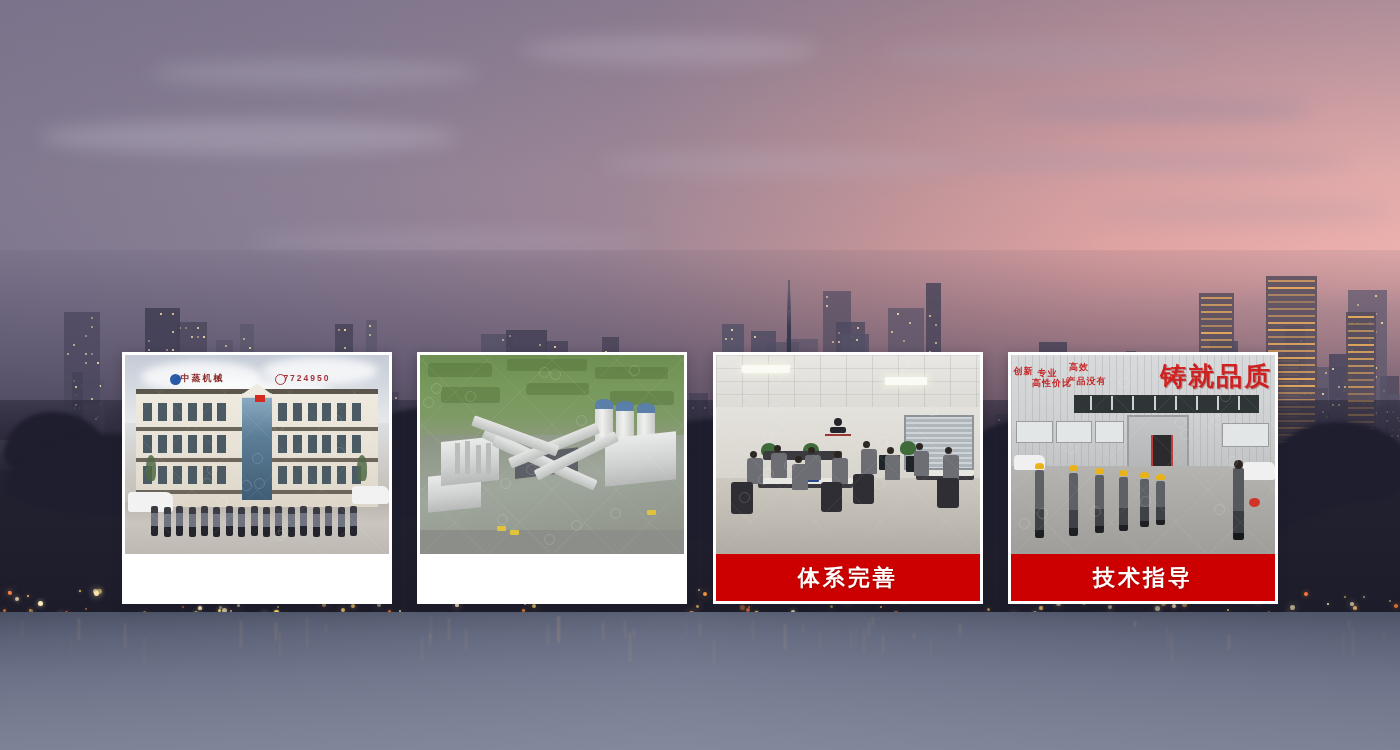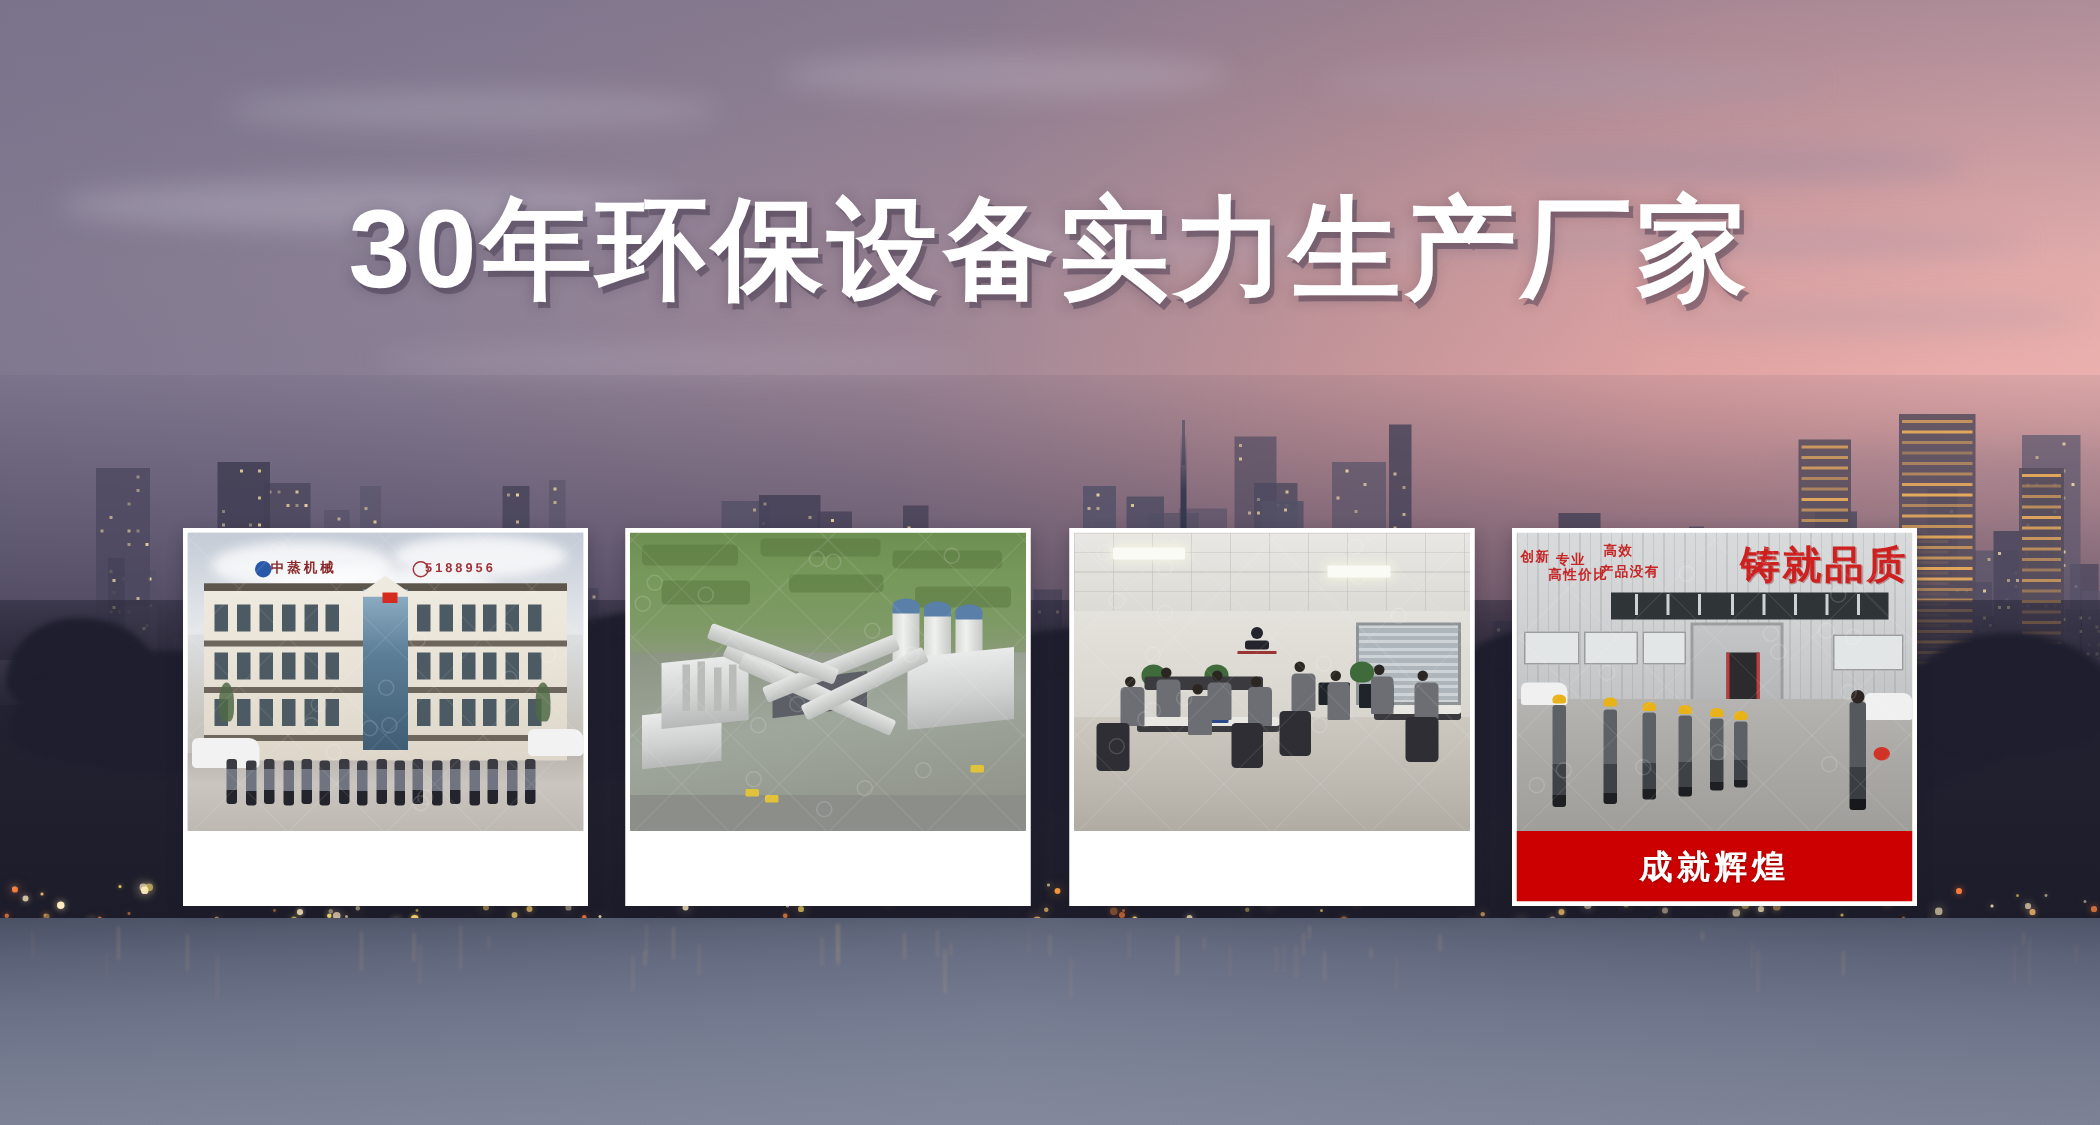--- a/index.html
+++ b/index.html
@@ -1762,21 +1762,20 @@
         <div class="reflect" style="left:21px;top:621px;height:17px;opacity:0.15;"></div>
         <div class="reflect" style="left:1383px;top:630px;height:11px;opacity:0.16;"></div>
         <div class="reflect" style="left:124px;top:623px;height:24px;opacity:0.34;"></div>
         <div class="reflect" style="left:557px;top:616px;height:25px;opacity:0.27;"></div>
         <div class="reflect" style="left:784px;top:624px;height:26px;opacity:0.39;"></div>
         <div class="reflect" style="left:1167px;top:628px;height:18px;opacity:0.16;"></div>
         <div class="reflect" style="left:558px;top:616px;height:27px;opacity:0.41;"></div>
       </div>
   </div>
 
-  <div class="headline">30年环保设备实力生产厂家</div>
 
 
   <div class="cards">
 
     <div class="card">
       <div class="card-photo">
         <div class="p1">
           <div class="sky1"></div>
           <div class="clouda" style="left:6%;top:3%;width:46%;height:16%;"></div>
           <div class="clouda" style="left:52%;top:1%;width:44%;height:14%;"></div>
@@ -1786,21 +1785,21 @@
           <div class="roofline"></div>
           <div class="floorline" style="top:36%;"></div>
           <div class="floorline" style="top:52%;"></div>
           <div class="floorline" style="top:68%;"></div>
           <div class="atrium"></div>
           <div class="pediment"></div>
           <div class="flag"></div>
           <div class="signlogo"></div>
           <div class="sign">中蒸机械</div>
           <div class="phicon"></div>
-          <div class="phone">5188956</div>
+          <div class="phone">7724950</div>
           <div id="p1win">
               <div class="win" style="left:7.0%;top:24%;width:3.4%;height:9%;"></div>
               <div class="win" style="left:12.6%;top:24%;width:3.4%;height:9%;"></div>
               <div class="win" style="left:18.2%;top:24%;width:3.4%;height:9%;"></div>
               <div class="win" style="left:23.8%;top:24%;width:3.4%;height:9%;"></div>
               <div class="win" style="left:29.4%;top:24%;width:3.4%;height:9%;"></div>
               <div class="win" style="left:35.0%;top:24%;width:3.4%;height:9%;"></div>
               <div class="win" style="left:58.0%;top:24%;width:3.4%;height:9%;"></div>
               <div class="win" style="left:63.6%;top:24%;width:3.4%;height:9%;"></div>
               <div class="win" style="left:69.2%;top:24%;width:3.4%;height:9%;"></div>
@@ -1994,20 +1993,23 @@
             <div class="wdot" style="left:70%;top:12%;"></div>
             <div class="wdot" style="left:21%;top:9%;"></div>
             <div class="wdot" style="left:18%;top:57%;"></div>
             <div class="wdot" style="left:6%;top:4%;"></div>
             <div class="wdot" style="left:69%;top:2%;"></div>
             <div class="wdot" style="left:21%;top:24%;"></div>
             <div class="wdot" style="left:9%;top:69%;"></div>
             <div class="wdot" style="left:61%;top:41%;"></div>
           </div>
       </div>
+      <div class="card-cap">
+        <span>体系完善</span>
+      </div>
     </div>
 
     <div class="card">
       <div class="card-photo">
         <div class="p4">
           <div class="fac"></div>
           <div class="corr"></div>
           <div class="bigtext">铸就品质</div>
           <div class="smtext" style="left:1%;top:5%;">创新</div>
           <div class="smtext" style="left:10%;top:6%;">专业</div>
@@ -2061,18 +2063,18 @@
             <div class="wdot" style="left:62%;top:31%;"></div>
             <div class="wdot" style="left:79%;top:18%;"></div>
             <div class="wdot" style="left:10%;top:77%;"></div>
             <div class="wdot" style="left:30%;top:76%;"></div>
             <div class="wdot" style="left:3%;top:82%;"></div>
             <div class="wdot" style="left:41%;top:11%;"></div>
             <div class="wdot" style="left:77%;top:75%;"></div>
           </div>
       </div>
       <div class="card-cap">
-        <span>成就辉煌</span>
+        <span>技术指导</span>
       </div>
     </div>
 
   </div>
 </div>
 
 </body></html>

